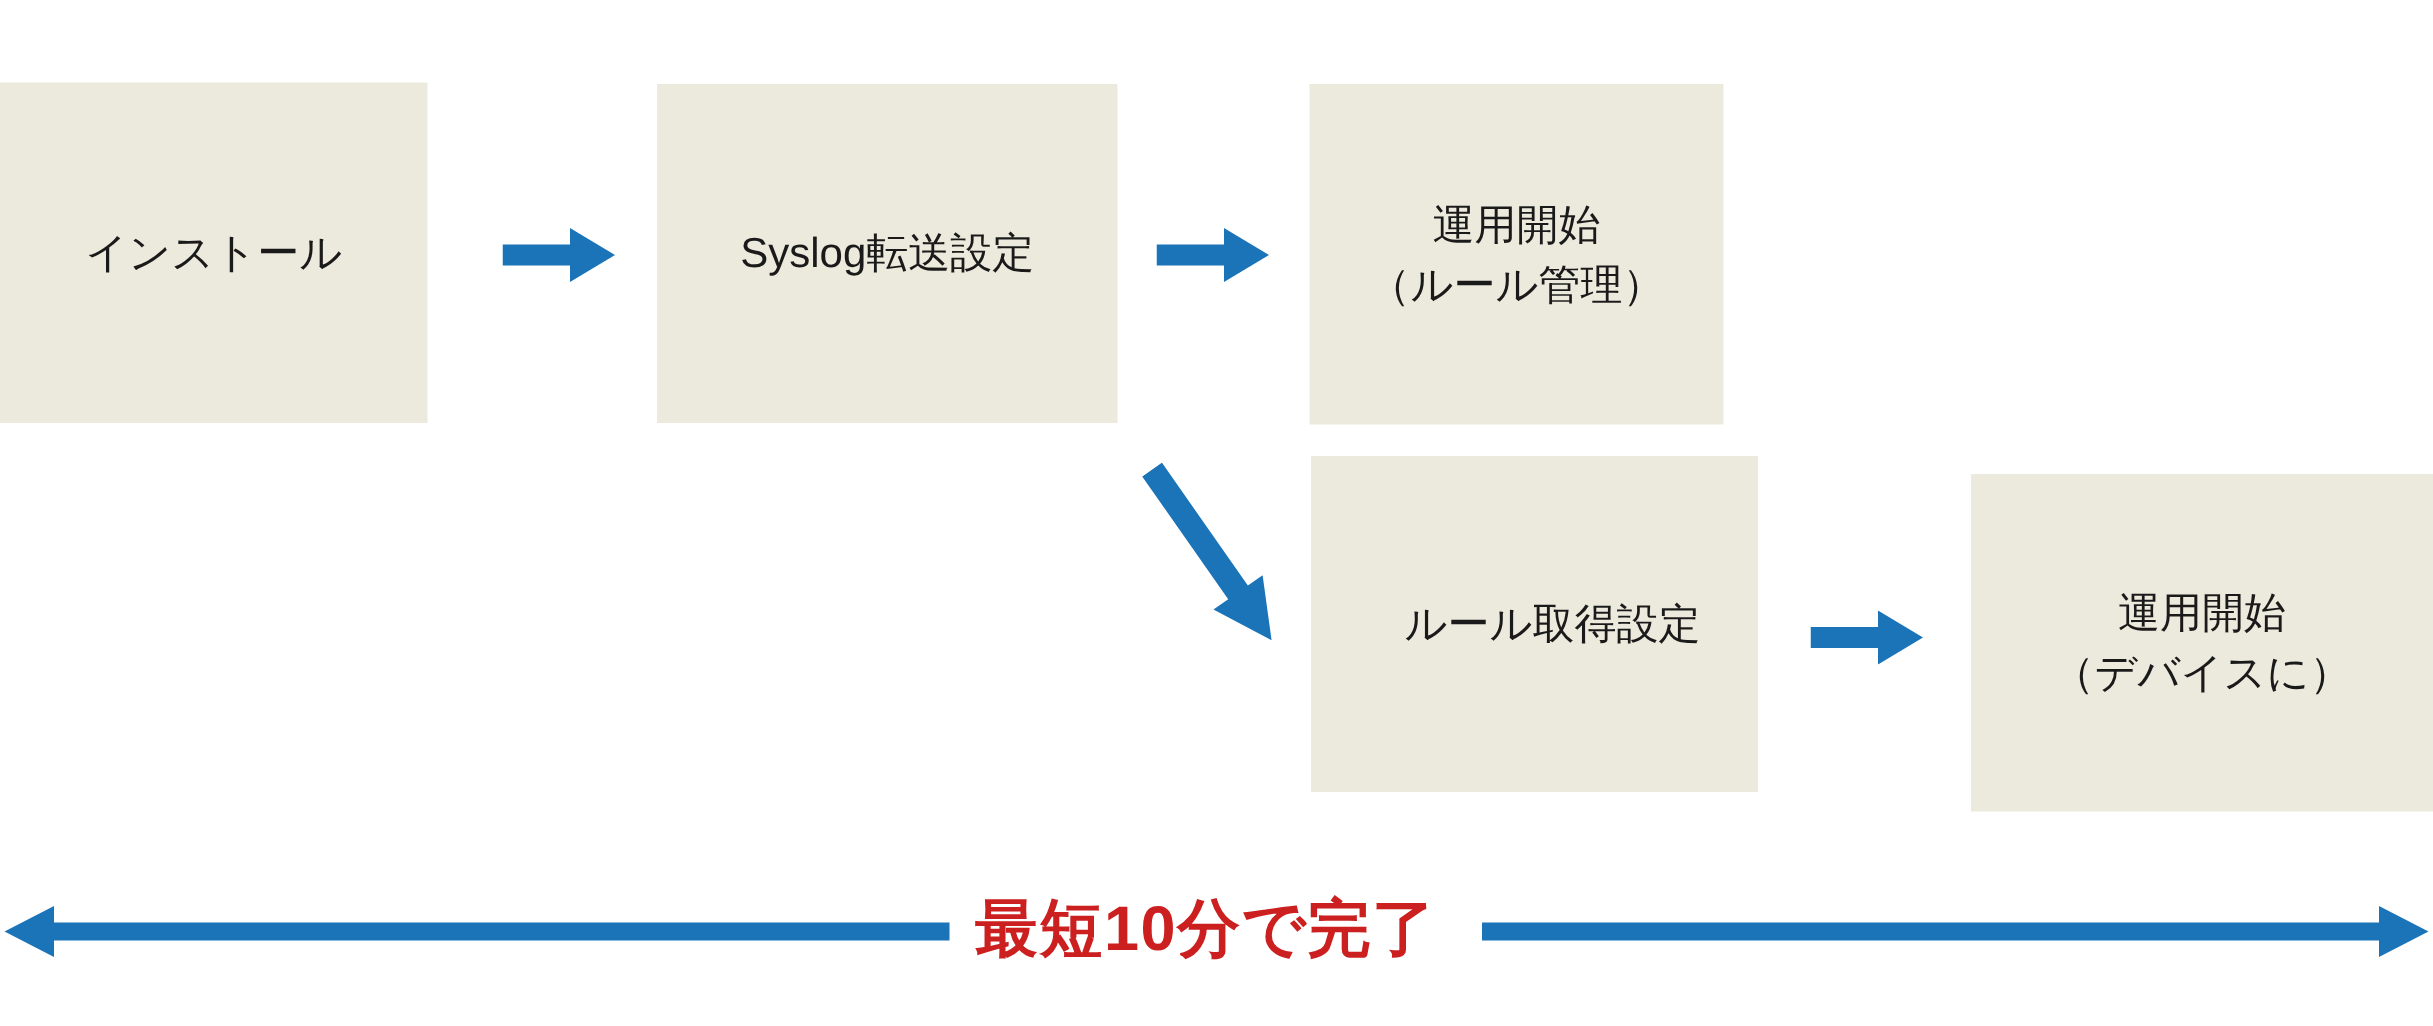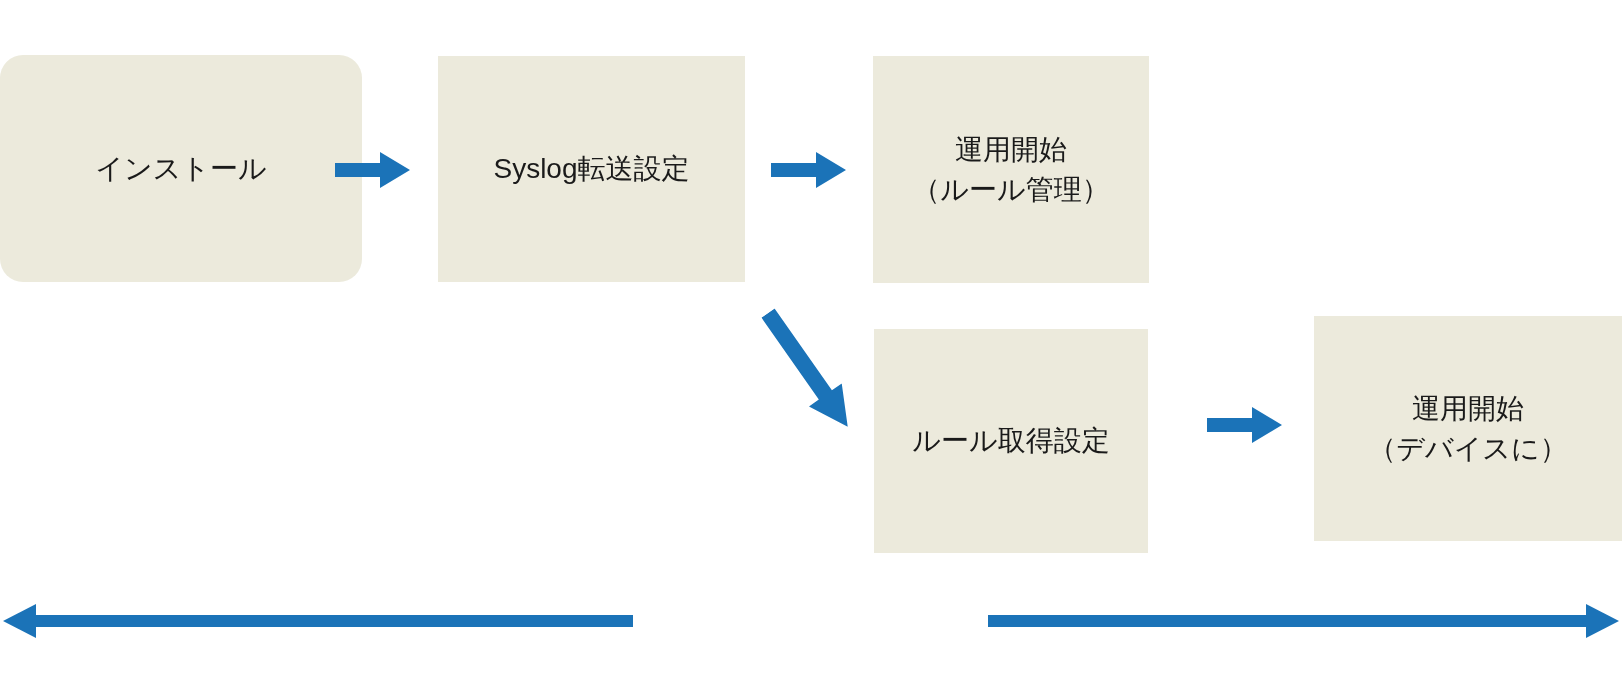--- a/index.html
+++ b/index.html
@@ -48,34 +48,34 @@
     color: var(--highlight-red, #cc1f1f);
     letter-spacing: 1px;
     white-space: nowrap;
   }
 </style>
 </head>
 <body>
 
 <div class="canvas">
 
-  <div class="box" style="left:0; top:55px; width:362px; height:227px;border-radius:23px;">
+  <div class="box" style="left:0; top:55px; width:285px; height:227px;">
     <span>インストール</span>
   </div>
 
   <div class="box" style="left:438px; top:56px; width:307px; height:226px;">
     <span>Syslog転送設定</span>
   </div>
 
   <div class="box" style="left:873px; top:56px; width:276px; height:227px;">
     <span>運用開始</span>
     <span>（ルール管理）</span>
   </div>
 
-  <div class="box" style="left:874px; top:329px; width:274px; height:224px;">
+  <div class="box" style="left:874px; top:304px; width:274px; height:224px;padding-left:24px;">
     <span>ルール取得設定</span>
   </div>
 
   <div class="box" style="left:1314px; top:316px; width:308px; height:225px;">
     <span>運用開始</span>
     <span>（デバイスに）</span>
   </div>
 
   <div class="arrow" style="left:335px; top:152px;">
     <svg width="75" height="36" viewBox="0 0 75 36">
@@ -103,14 +103,15 @@
 
   <div class="arrow" style="left:0; top:598px;">
     <svg width="1622" height="46" viewBox="0 0 1622 46">
       <polygon points="3,23 36,6 36,40" fill="currentColor"></polygon>
       <rect x="34" y="17" width="599" height="12" fill="currentColor"></rect>
       <rect x="988" y="17" width="600" height="12" fill="currentColor"></rect>
       <polygon points="1619,23 1586,6 1586,40" fill="currentColor"></polygon>
     </svg>
   </div>
 
+  <div class="timeline-label">最短10分で完了</div>
 
 </div>
 
 </body></html>

